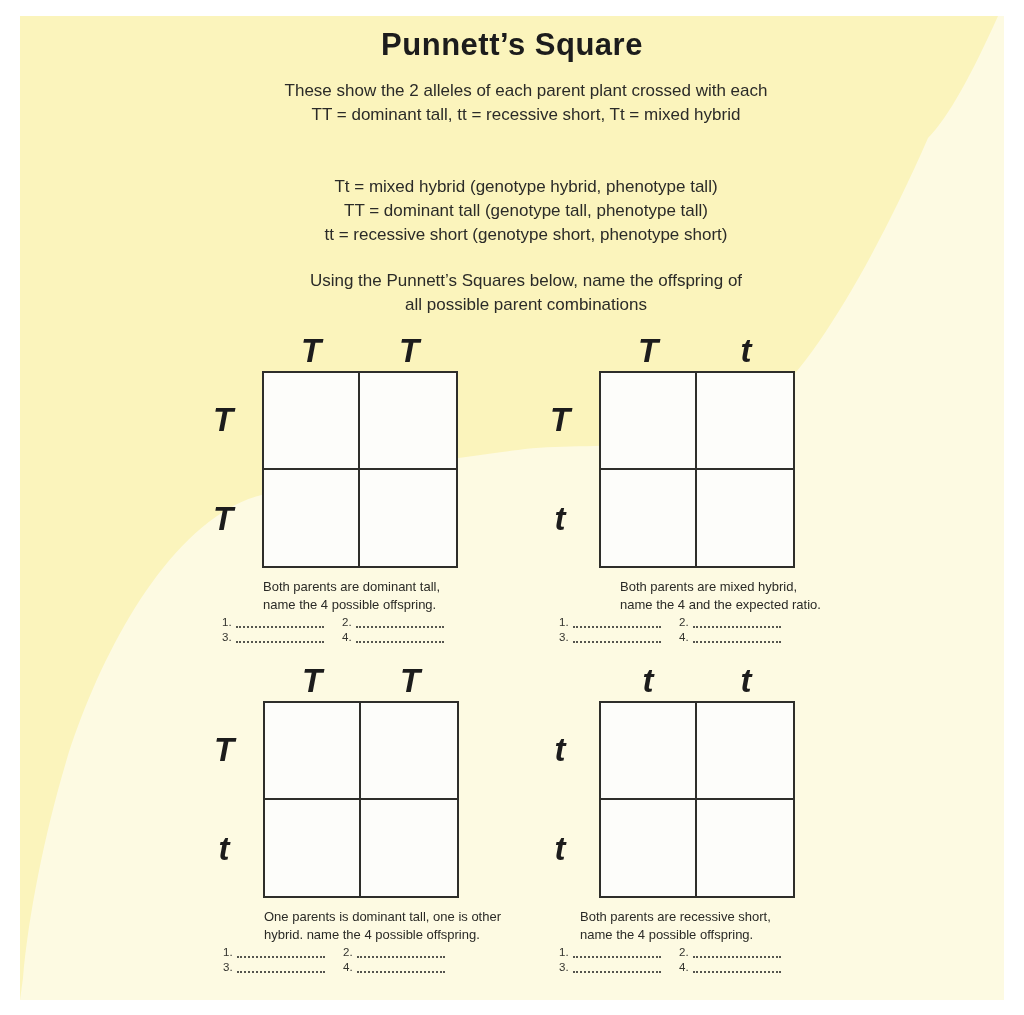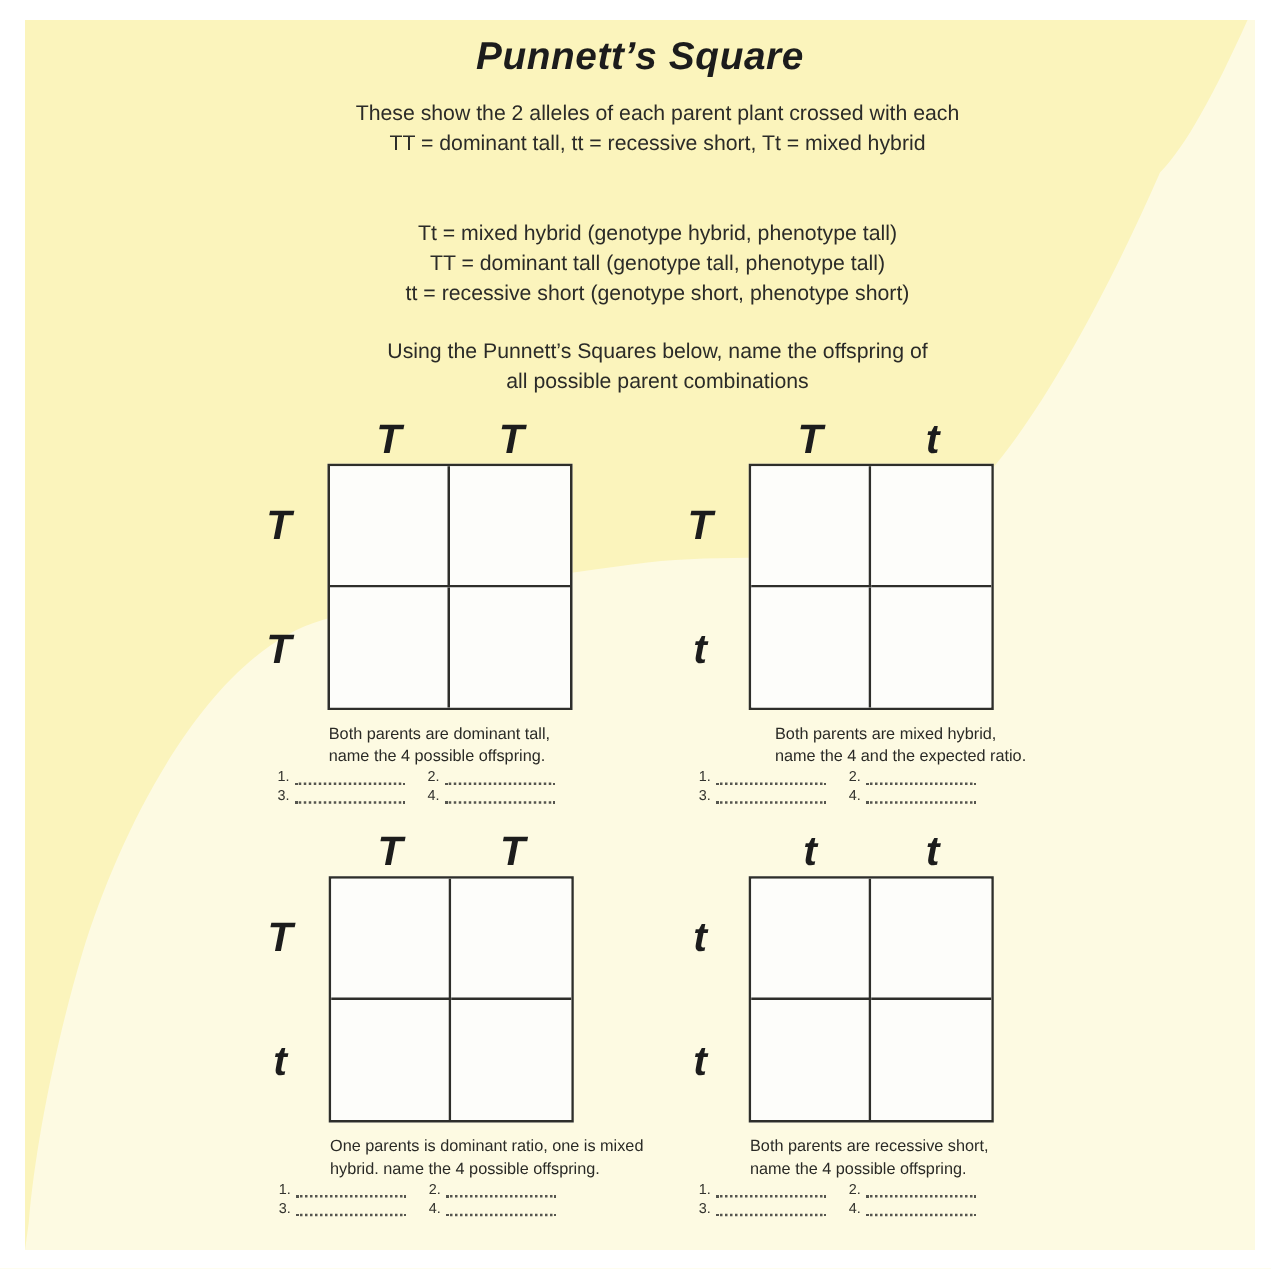--- a/index.html
+++ b/index.html
@@ -14,21 +14,21 @@
   
   .paper {
     position:absolute; left:20px; top:16px; width:984px; height:984px;
     background:#FBF4BC; overflow:hidden;
   }
   .paper svg { position:absolute; left:0; top:0; }
 
   
   .page-title {
     position:absolute; left:0; top:27px; width:1024px;
-    text-align:center; font-size:31px; font-weight:bold; font-style:italic;
+    text-align:center; font-size:31px; font-weight:bold; 
     letter-spacing:0.5px; color:#1c1c1c;
   }
   .copy { position:absolute; left:14px; width:1024px; text-align:center;
     font-size:17px; line-height:24px; color:#2b2b28; }
   .copy-intro { top:79px; }
   .copy-legend { top:175px; }
   .copy-instruction { top:269px; }
 
   
   .col-labels {
@@ -193,21 +193,21 @@
     <span>T</span>
     <span>t</span>
   </div>
   <div class="pgrid" style="left:263px; top:701px">
     <div class="pcell r b"></div>
     <div class="pcell b"></div>
     <div class="pcell r"></div>
     <div class="pcell"></div>
   </div>
   <div class="sq-caption" style="left:264px; top:908px">
-    <div>One parents is dominant ratio, one is mixed</div>
+    <div>One parents is dominant tall, one is other</div>
     <div>hybrid. name the 4 possible offspring.</div>
   </div>
   <div class="blanks" style="left:223px; top:945px">
     <div class="blank">
         <span class="num">1.</span>
         <span class="dotline"></span>
       </div>
     <div class="blank">
         <span class="num">2.</span>
         <span class="dotline"></span>
@@ -231,21 +231,21 @@
   <div class="row-labels" style="left:537px; top:701px">
     <span>t</span>
     <span>t</span>
   </div>
   <div class="pgrid" style="left:599px; top:701px">
     <div class="pcell r b"></div>
     <div class="pcell b"></div>
     <div class="pcell r"></div>
     <div class="pcell"></div>
   </div>
-  <div class="sq-caption" style="left:600px; top:908px">
+  <div class="sq-caption" style="left:580px; top:908px">
     <div>Both parents are recessive short,</div>
     <div>name the 4 possible offspring.</div>
   </div>
   <div class="blanks" style="left:559px; top:945px">
     <div class="blank">
         <span class="num">1.</span>
         <span class="dotline"></span>
       </div>
     <div class="blank">
         <span class="num">2.</span>

